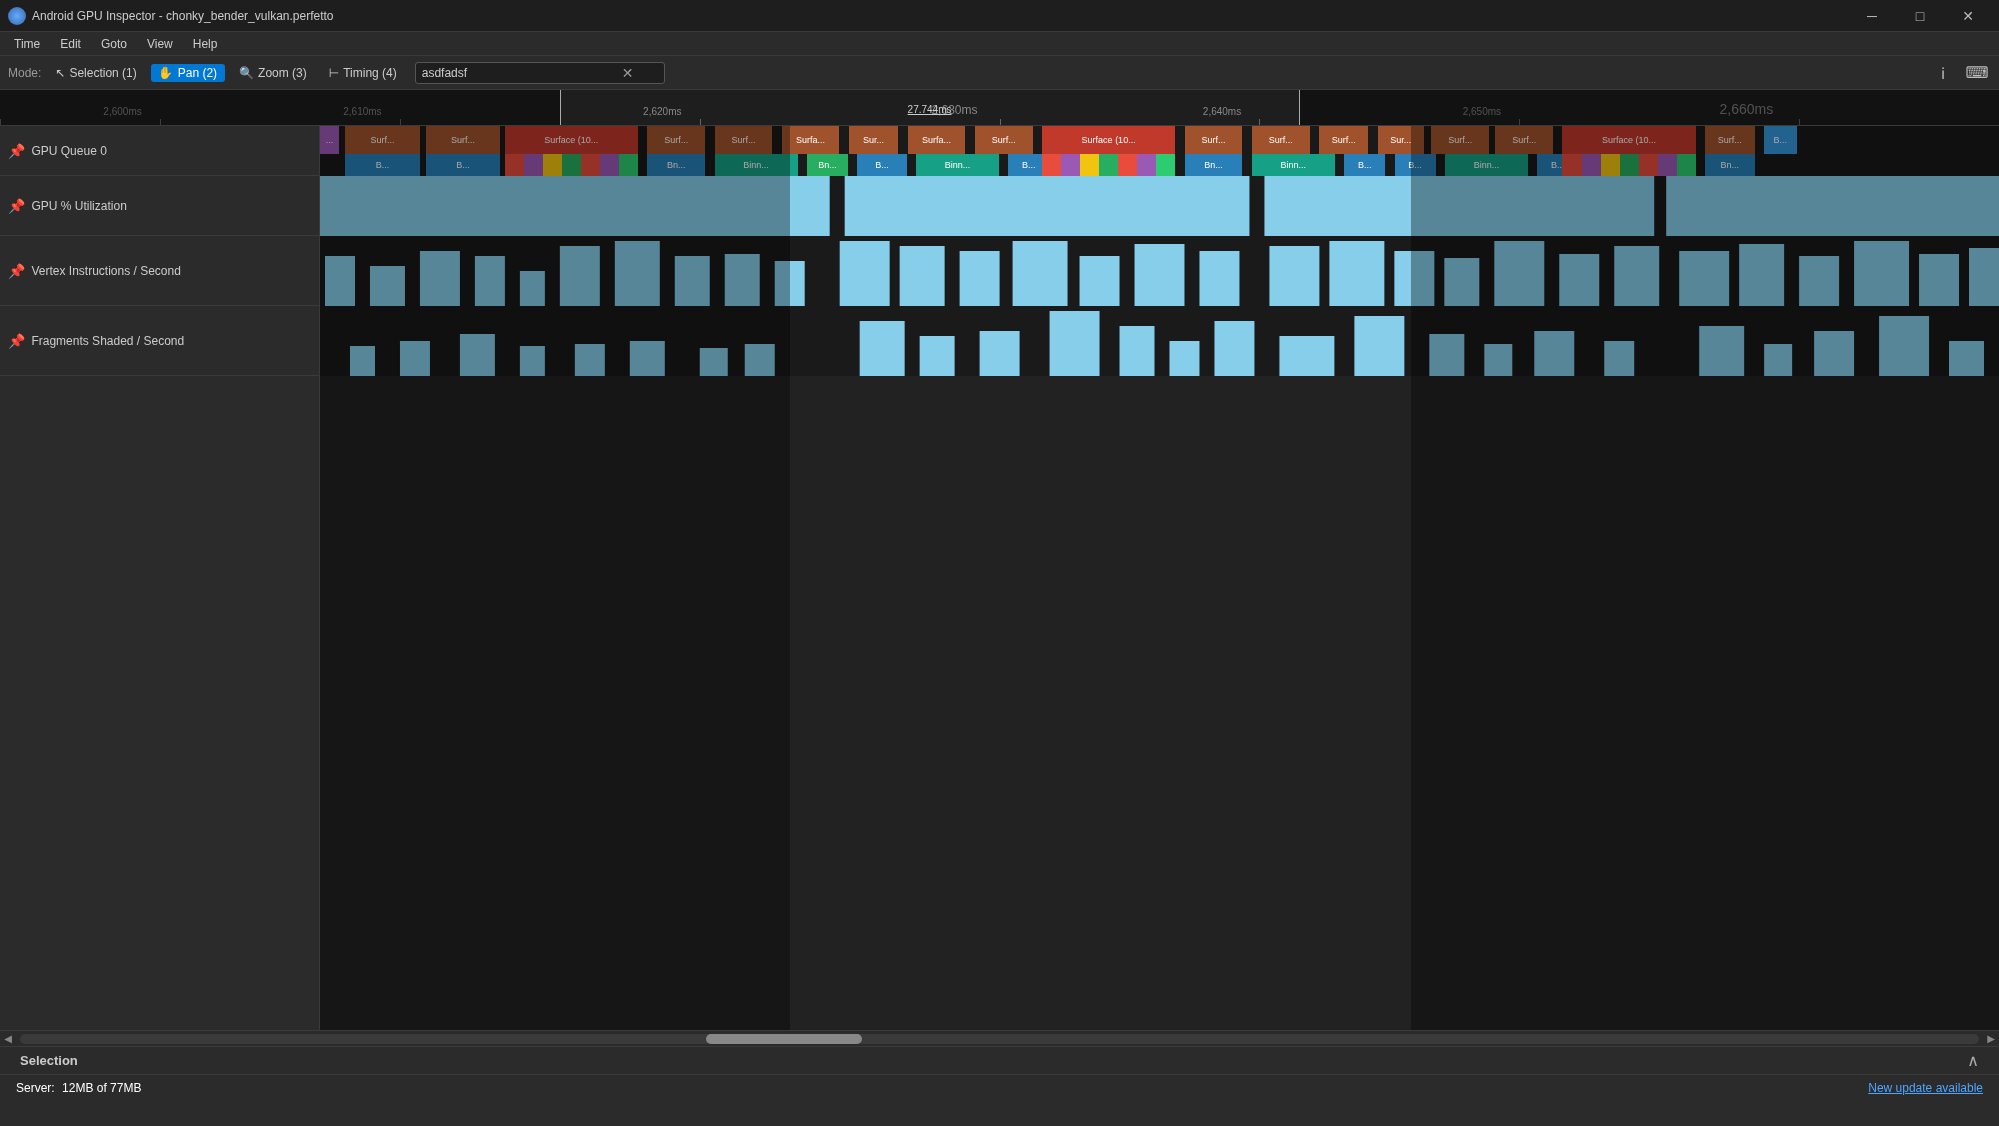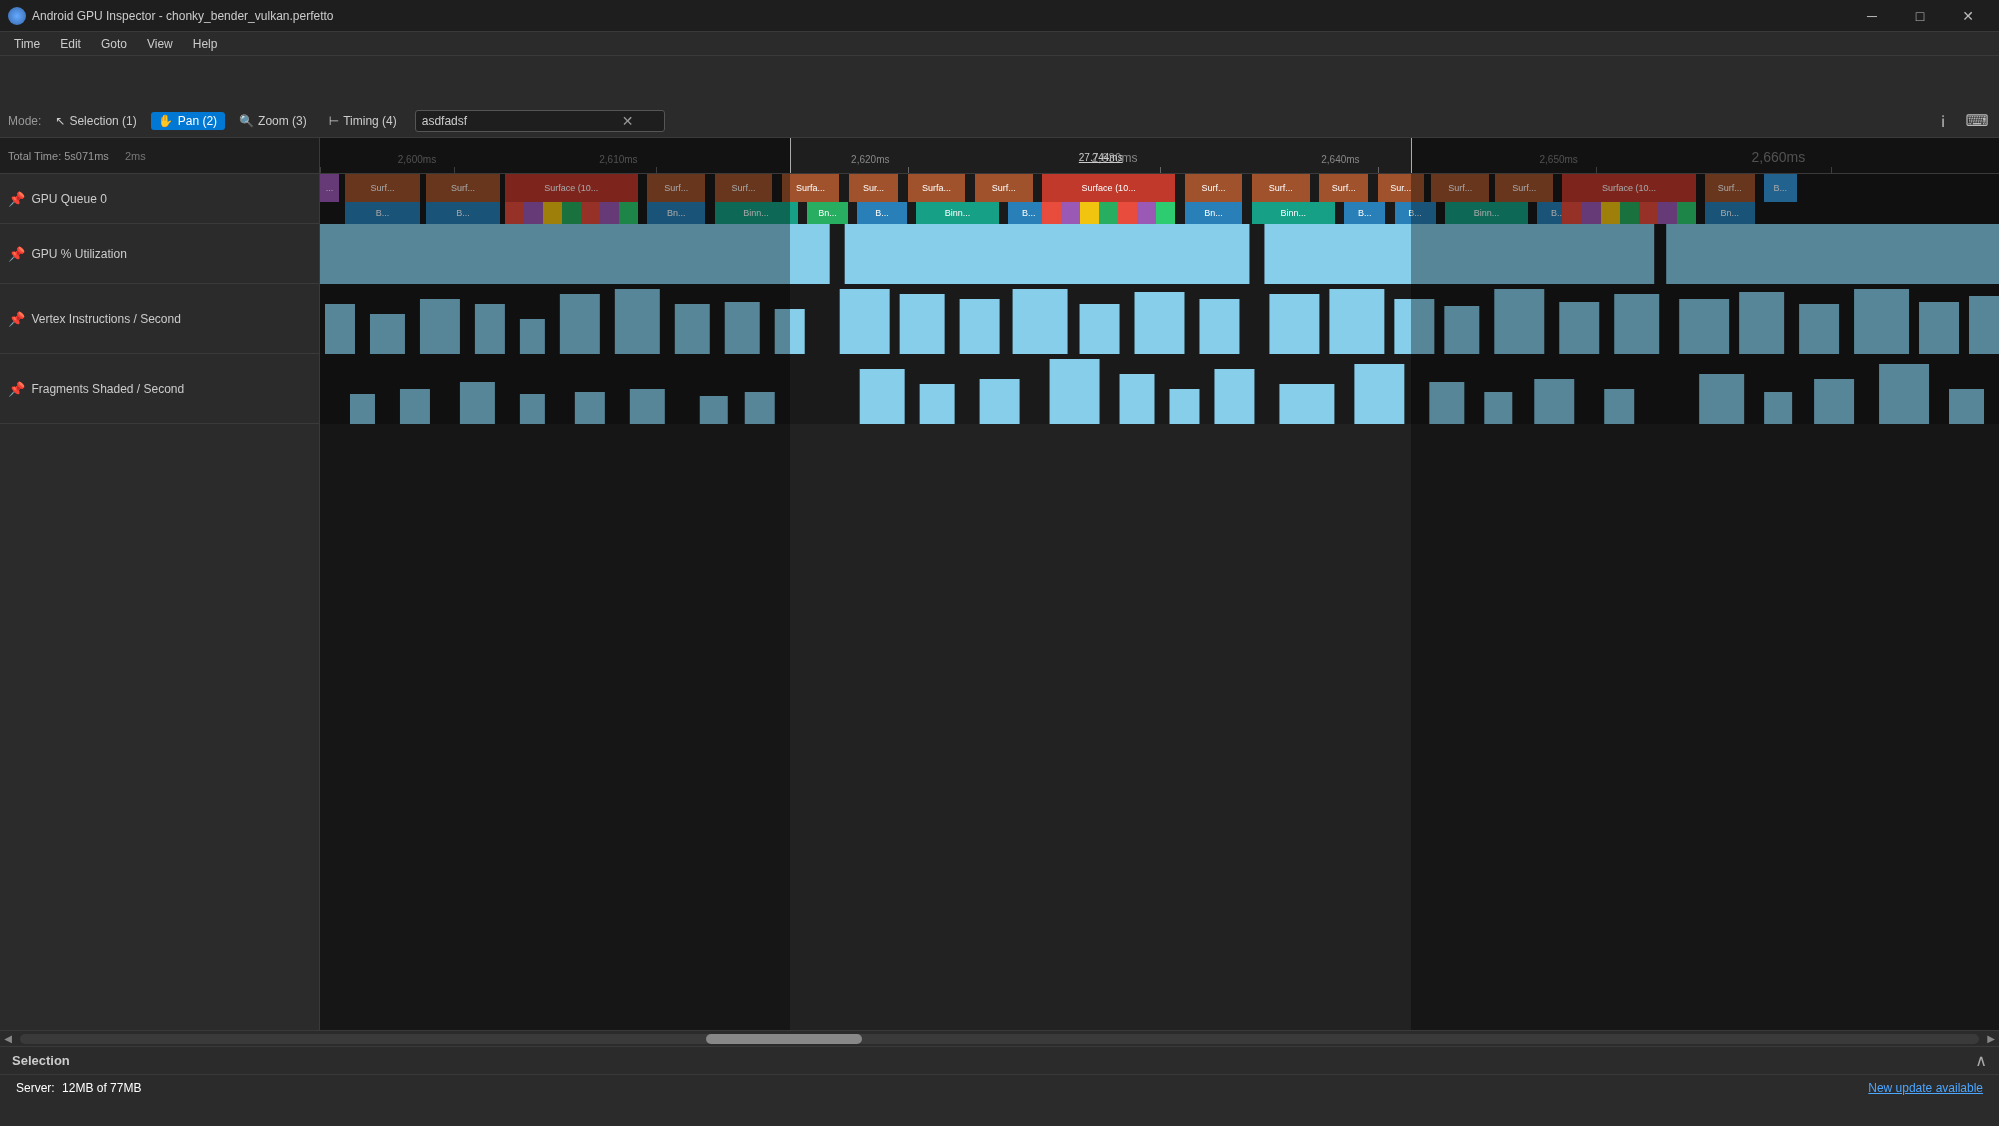--- a/index.html
+++ b/index.html
@@ -74,21 +74,20 @@
     
     .toolbar {
       background: #2b2b2b;
       height: 34px;
       display: flex;
       align-items: center;
       padding: 0 8px;
       gap: 6px;
       border-bottom: 1px solid #3a3a3a;
       flex-shrink: 0;
-      margin-top: 48px;
     }
     .toolbar-label {
       color: #999;
       font-size: 12px;
     }
     .toolbar-mode {
       display: flex;
       align-items: center;
       gap: 4px;
       padding: 2px 8px;
@@ -344,21 +343,21 @@
       height: 80px;
       background: #2b2b2b;
       border-top: 1px solid #3a3a3a;
       flex-shrink: 0;
       display: flex;
       flex-direction: column;
     }
     .bottom-panel-header {
       display: flex;
       align-items: center;
-      padding: 4px 12px;
+      padding: 4px 20px;
       border-bottom: 1px solid #3a3a3a;
       justify-content: space-between;
     }
     .bottom-panel-title {
       font-size: 13px;
       font-weight: 600;
       color: #ccc;
     }
     .bottom-panel-body {
       padding: 6px 16px;
@@ -442,24 +441,20 @@
     <span class="search-clear">✕</span>
   </div>
   <div style="flex:1"></div>
   <div class="toolbar-icon-btn">ℹ</div>
   <div class="toolbar-icon-btn">⌨</div>
 </div>
 
 <div class="main-content">
 
   <div class="timeline-header">
-    <div class="row-label-header">
-      <span>Total Time: 5s071ms</span>
-      <span style="margin-left:16px;color:#777;font-size:11px">2ms</span>
-    </div>
     <div class="timeline-ruler">
 
       <div id="ruler-ticks-container" style="position:absolute;top:0;left:0;right:0;bottom:0;">
           <div class="ruler-tick" style="left: 0%;">
             <span style="font-size:10px;color:#888;white-space:nowrap;position:absolute;bottom:8px;transform:translateX(-50%);">2,590ms</span>
             <div class="ruler-tick-line"></div>
           </div>
           <div class="ruler-tick" style="left: 8%;">
             <span style="font-size:10px;color:#888;white-space:nowrap;position:absolute;bottom:8px;transform:translateX(-50%);">2,600ms</span>
             <div class="ruler-tick-line"></div>

